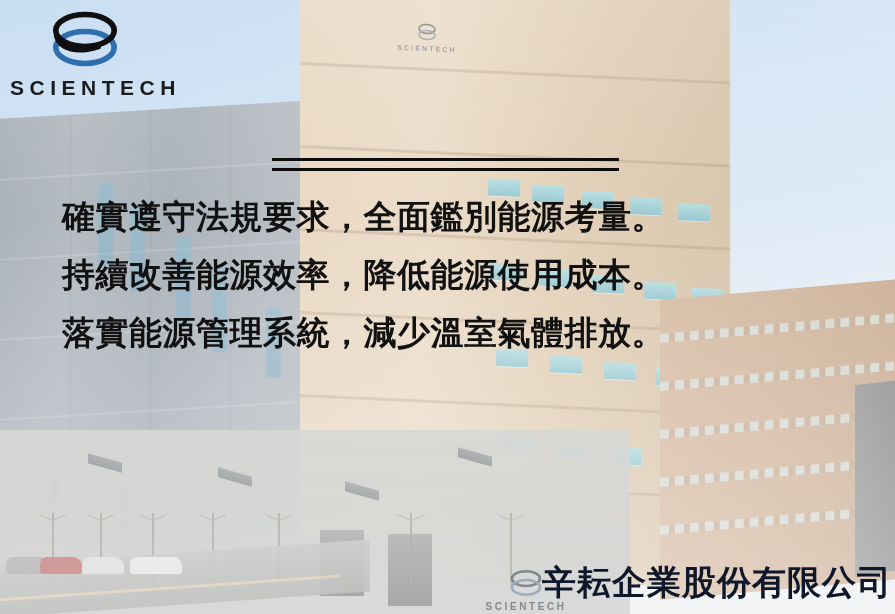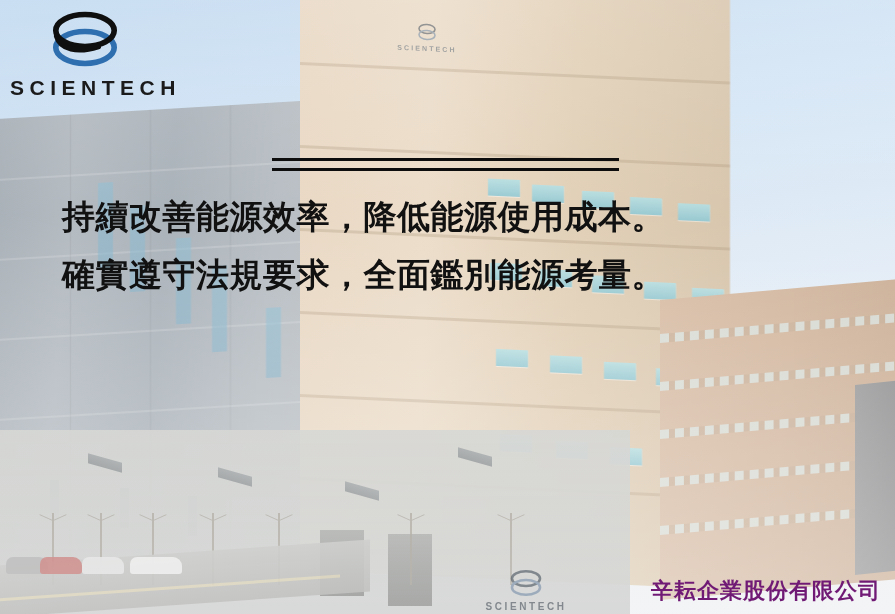--- a/index.html
+++ b/index.html
@@ -221,25 +221,25 @@
     font-weight: 700;
     color: #111111;
     letter-spacing: 0.5px;
     line-height: 1;
     margin-bottom: 25px;
     white-space: nowrap;
   }
 
   .footer-company {
     position: absolute;
-    right: 14px; bottom: 8px;
+    right: 3px; bottom: 8px;
     font-family: "DejaVu Sans", "Liberation Sans", sans-serif;
-    font-size: 22px;
+    font-size: 34px;
     font-weight: 700;
-    color: #701a75;
+    color: #0f172a;
     letter-spacing: 1px;
     white-space: nowrap;
   }
 
   
   .wall-logo {
     position: absolute; left: 478px; bottom: 2px; width: 96px;
     text-align: center;
     opacity: .55;
   }
@@ -369,22 +369,23 @@
 
           <path d="M22 34 C26 48 44 52 66 45" fill="none" stroke="#0f0f0f" stroke-width="6" stroke-linecap="round"></path>
         </svg>
       </div>
       <div class="logo-word">SCIENTECH</div>
     </div>
 
     <div class="title-underline"></div>
 
     <div class="body-lines">
+      <div class="body-line">確實遵守法規要求，全面鑑別能源考量。</div>
       <div class="body-line">持續改善能源效率，降低能源使用成本。</div>
-      <div class="body-line">確實遵守法規要求，全面鑑別能源考量。</div>
+      <div class="body-line">落實能源管理系統，減少溫室氣體排放。</div>
     </div>
 
     <div class="wall-logo">
       <div class="mark">
         <svg viewBox="0 0 62 46" width="46" height="34" aria-hidden="true">
           <ellipse cx="31" cy="17" rx="19" ry="10" fill="none" stroke="#3a4652" stroke-width="3.4"></ellipse>
           <ellipse cx="31" cy="29" rx="19" ry="10" fill="none" stroke="#6d87a5" stroke-width="3.4"></ellipse>
         </svg>
       </div>
       <div class="word">SCIENTECH</div>

